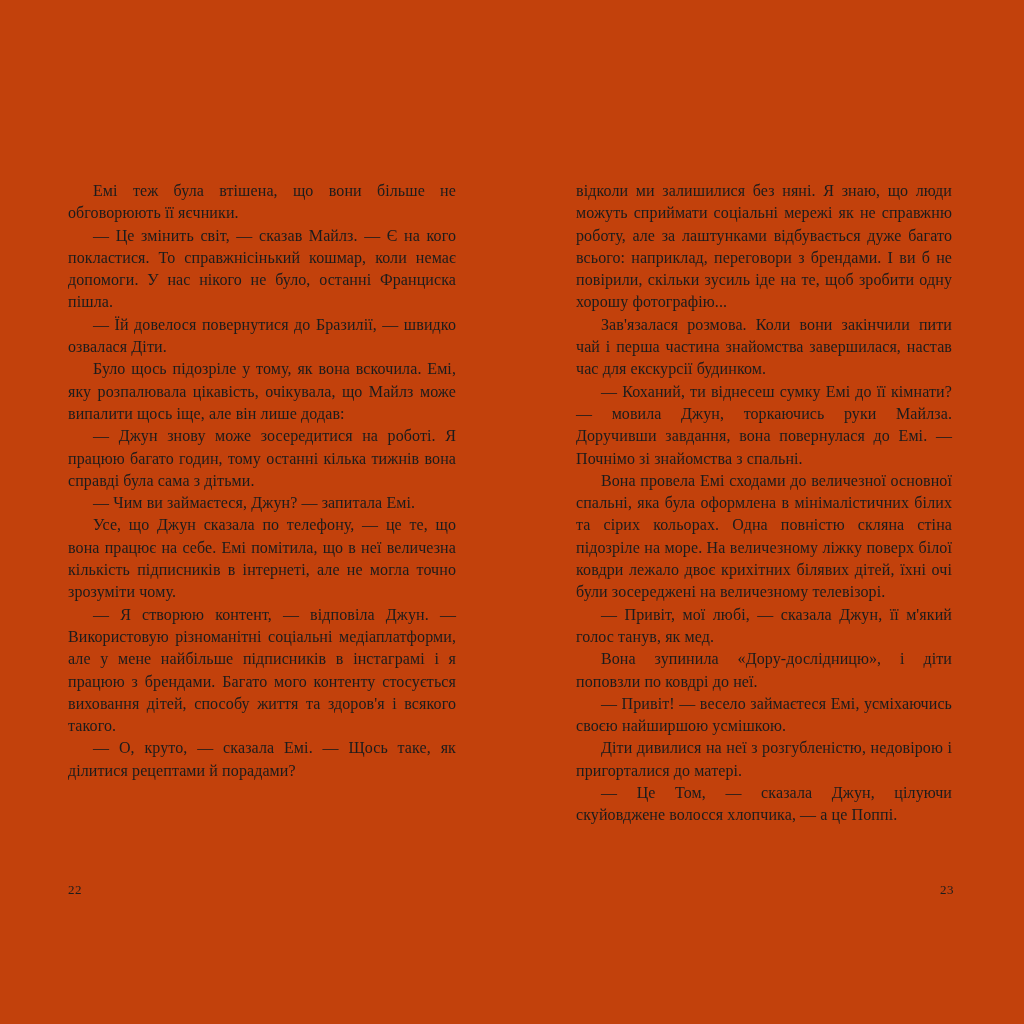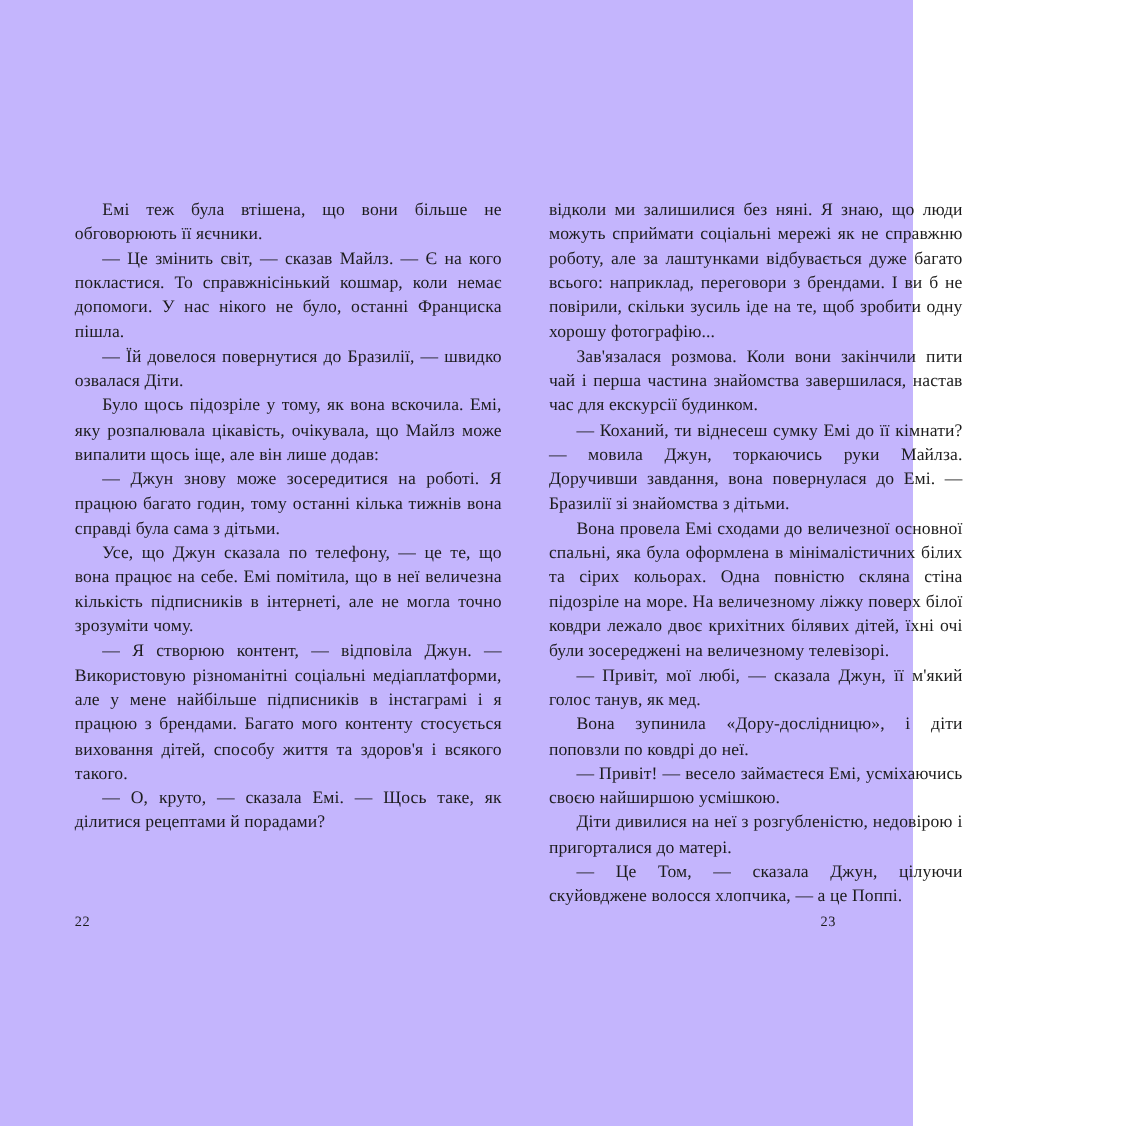--- a/index.html
+++ b/index.html
@@ -6,89 +6,90 @@
   html, body {
     width: 1024px;
     height: 1024px;
     background: #ffffff;
     font-family: "Liberation Serif", "DejaVu Serif", serif;
     color: #1c1c1c;
     overflow: hidden;
   }
   .spread {
     position: relative;
-    width: 830px;
+    width: 1024px;
     height: 1024px;
-    background: #c4b5fd;
+    background: #c2410c;
     display: flex;
     justify-content: flex-end;
   }
   .page {
     position: relative;
     width: 512px;
     height: 1024px;
   }
   .page-left .text-block {
     position: absolute;
     left: 68px;
     top: 180px;
     width: 388px;
   }
   .page-right .text-block {
     position: absolute;
-    left: 84px;
+    left: 64px;
     top: 180px;
     width: 376px;
   }
   .text-block p {
     font-size: 16px;
     line-height: 22.3px;
     text-align: justify;
     text-indent: 25px;
     letter-spacing: 0.1px;
     hyphens: auto;
     -webkit-hyphens: auto;
   }
   .text-block p.no-indent {
     text-indent: 0;
   }
   .page-number {
     position: absolute;
-    top: 830px;
+    top: 882px;
     font-size: 13px;
     letter-spacing: 0.5px;
     color: #1c1c1c;
   }
   .page-left .page-number { left: 68px; }
   .page-right .page-number { right: 70px; }
 </style>
 </head>
 <body>
 
 <div class="spread">
 
   <section class="page page-left">
     <div class="text-block">
         <p>Емі теж була втішена, що вони більше не обговорюють її яєчники.</p>
         <p>— Це змінить світ, — сказав Майлз. — Є на кого покластися. То справжнісінький кошмар, коли немає допомоги. У нас нікого не було, останні Франциска пішла.</p>
         <p>— Їй довелося повернутися до Бразилії, — швидко озвалася Діти.</p>
         <p>Було щось підозріле у тому, як вона вскочила. Емі, яку розпалювала цікавість, очікувала, що Майлз може випалити щось іще, але він лише додав:</p>
         <p>— Джун знову може зосередитися на роботі. Я працюю багато годин, тому останні кілька тижнів вона справді була сама з дітьми.</p>
+        <p>— Чим ви займаєтеся, Джун? — запитала Емі.</p>
         <p>Усе, що Джун сказала по телефону, — це те, що вона працює на себе. Емі помітила, що в неї величезна кількість підписників в інтернеті, але не могла точно зрозуміти чому.</p>
         <p>— Я створюю контент, — відповіла Джун. — Використовую різноманітні соціальні медіаплатформи, але у мене найбільше підписників в інстаграмі і я працюю з брендами. Багато мого контенту стосується виховання дітей, способу життя та здоров'я і всякого такого.</p>
         <p>— О, круто, — сказала Емі. — Щось таке, як ділитися рецептами й порадами?</p>
       </div>
     <div class="page-number">22</div>
   </section>
 
   <section class="page page-right">
     <div class="text-block">
         <p class="no-indent">відколи ми залишилися без няні. Я знаю, що люди можуть сприймати соціальні мережі як не справжню роботу, але за лаштунками відбувається дуже багато всього: наприклад, переговори з брендами. І ви б не повірили, скільки зусиль іде на те, щоб зробити одну хорошу фотографію...</p>
         <p>Зав'язалася розмова. Коли вони закінчили пити чай і перша частина знайомства завершилася, настав час для екскурсії будинком.</p>
-        <p>— Коханий, ти віднесеш сумку Емі до її кімнати? — мовила Джун, торкаючись руки Майлза. Доручивши завдання, вона повернулася до Емі. — Бразилії зі знайомства з дітьми.</p>
+        <p>— Коханий, ти віднесеш сумку Емі до її кімнати? — мовила Джун, торкаючись руки Майлза. Доручивши завдання, вона повернулася до Емі. — Почнімо зі знайомства з спальні.</p>
         <p>Вона провела Емі сходами до величезної основної спальні, яка була оформлена в мінімалістичних білих та сірих кольорах. Одна повністю скляна стіна підозріле на море. На величезному ліжку поверх білої ковдри лежало двоє крихітних білявих дітей, їхні очі були зосереджені на величезному телевізорі.</p>
         <p>— Привіт, мої любі, — сказала Джун, її м'який голос танув, як мед.</p>
         <p>Вона зупинила «Дору-дослідницю», і діти поповзли по ковдрі до неї.</p>
         <p>— Привіт! — весело займаєтеся Емі, усміхаючись своєю найширшою усмішкою.</p>
         <p>Діти дивилися на неї з розгубленістю, недовірою і пригорталися до матері.</p>
         <p>— Це Том, — сказала Джун, цілуючи скуйовджене волосся хлопчика, — а це Поппі.</p>
       </div>
     <div class="page-number">23</div>
   </section>
 

